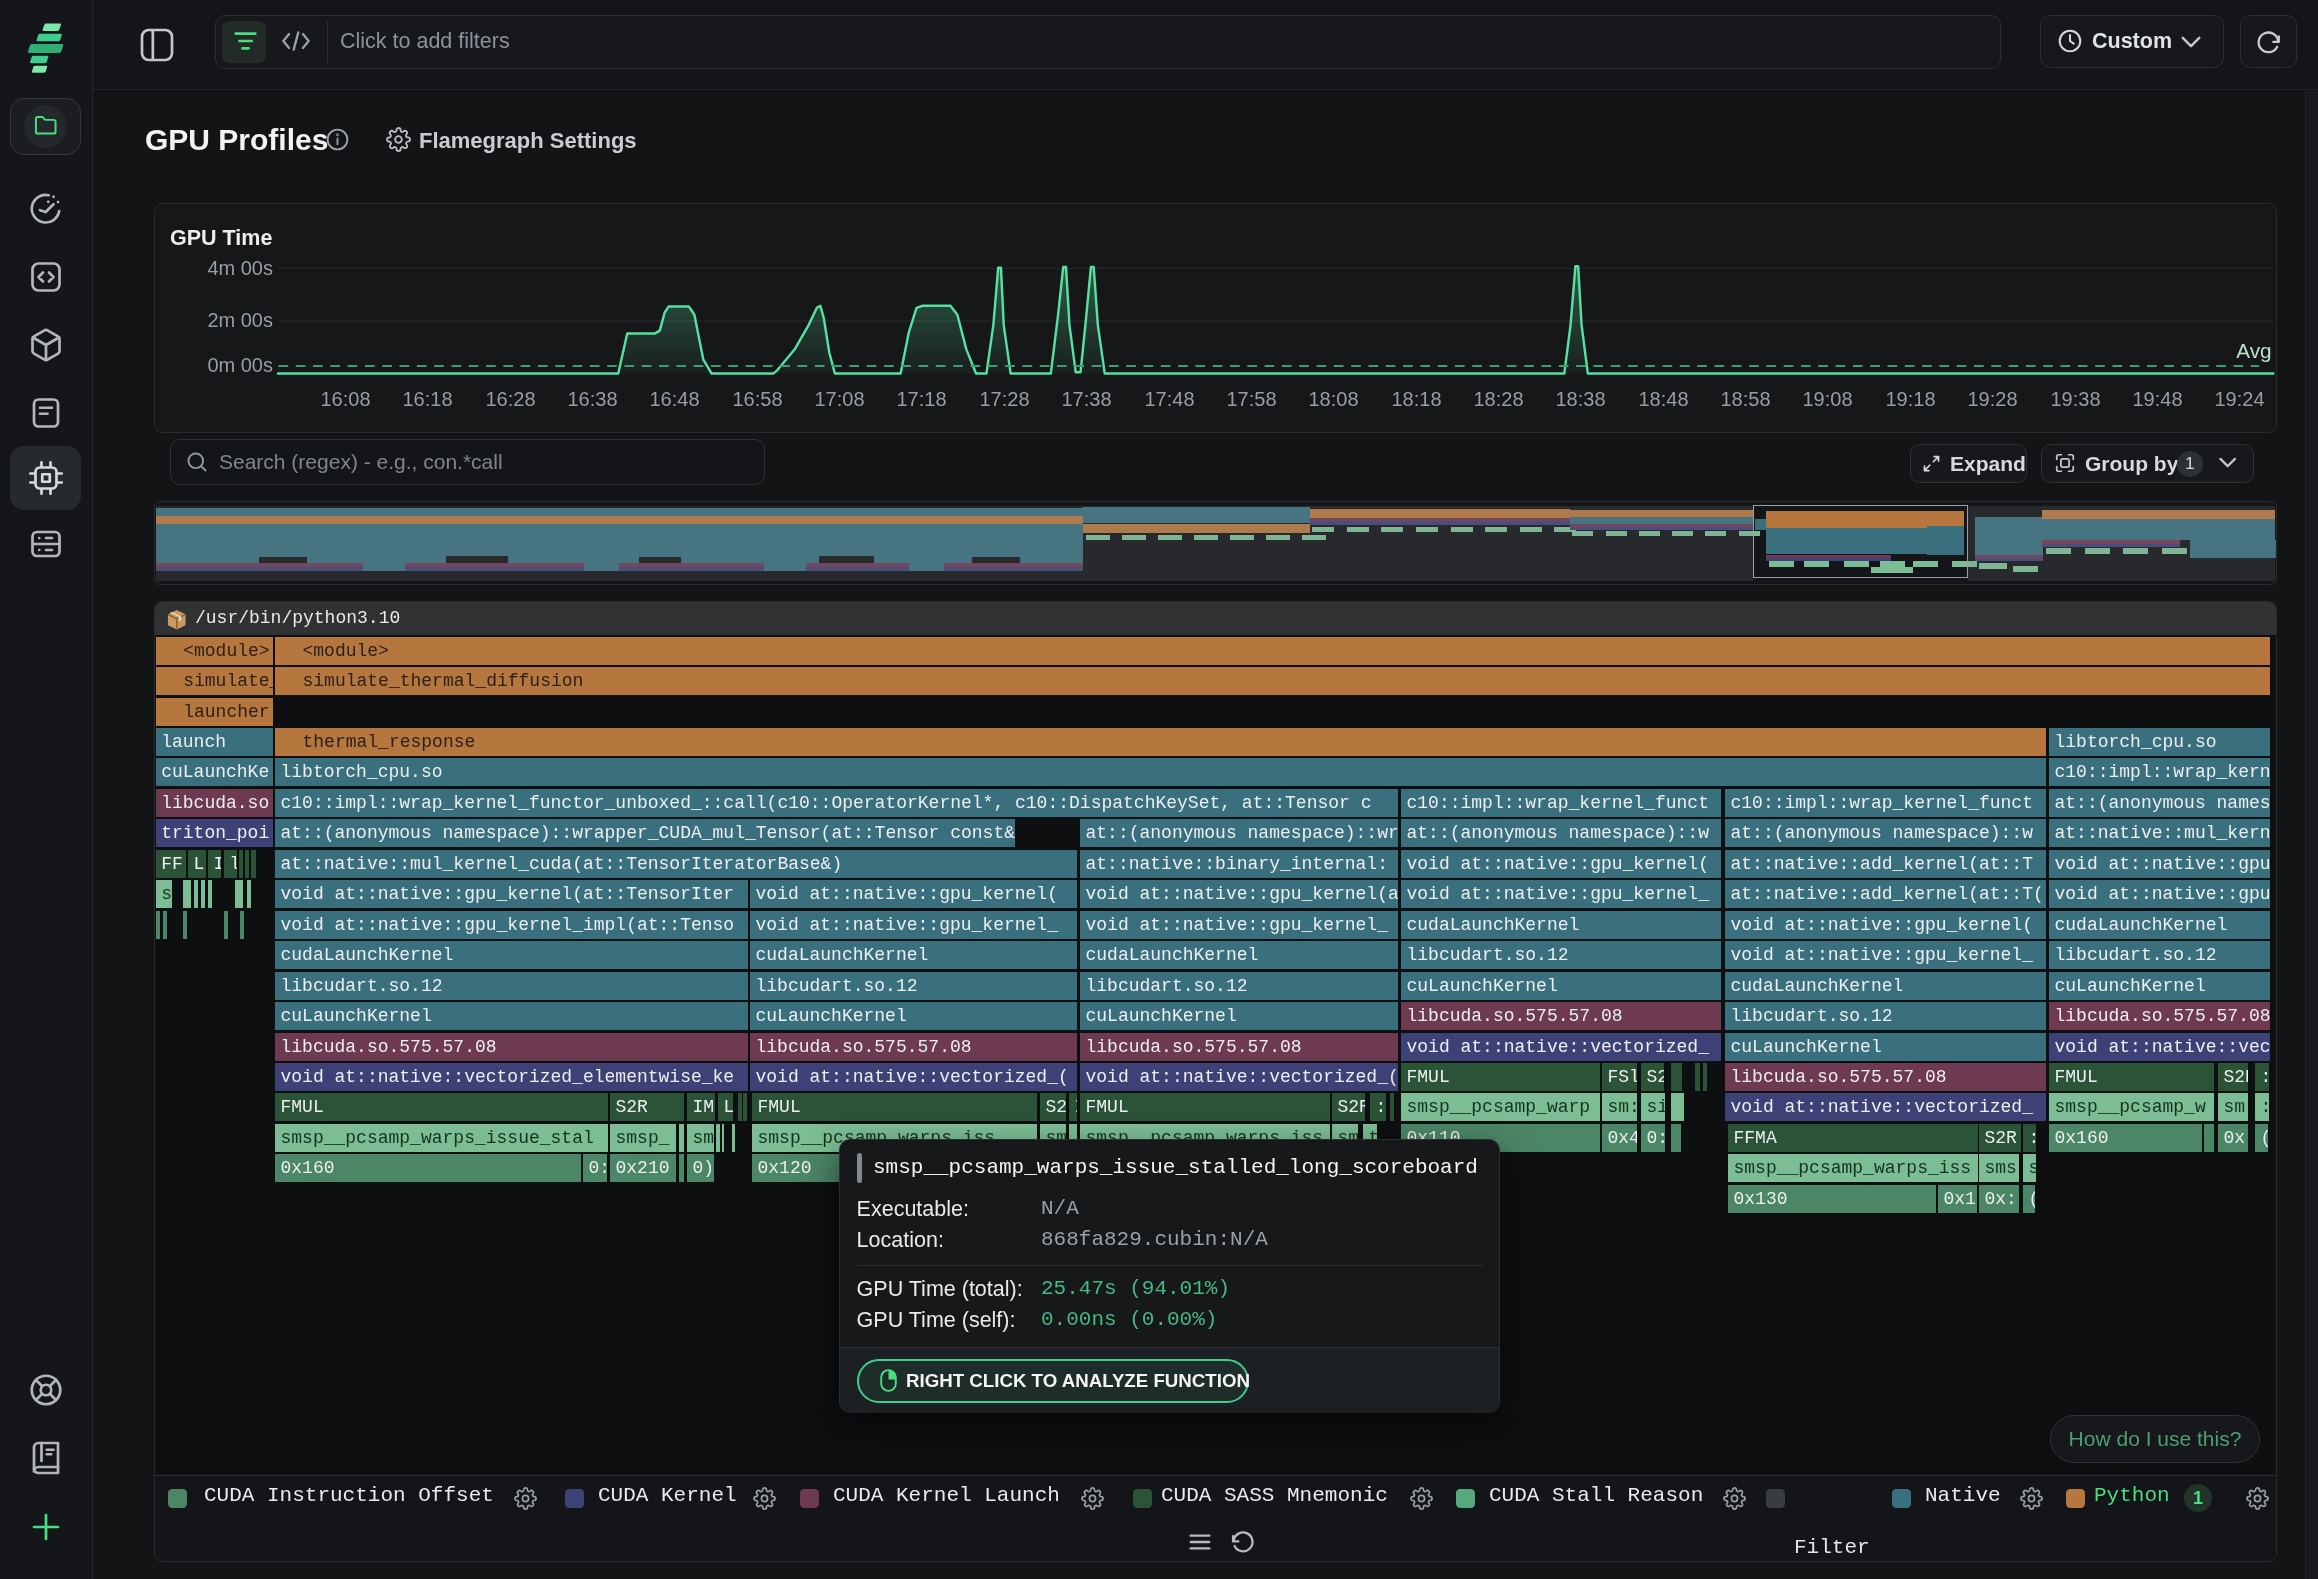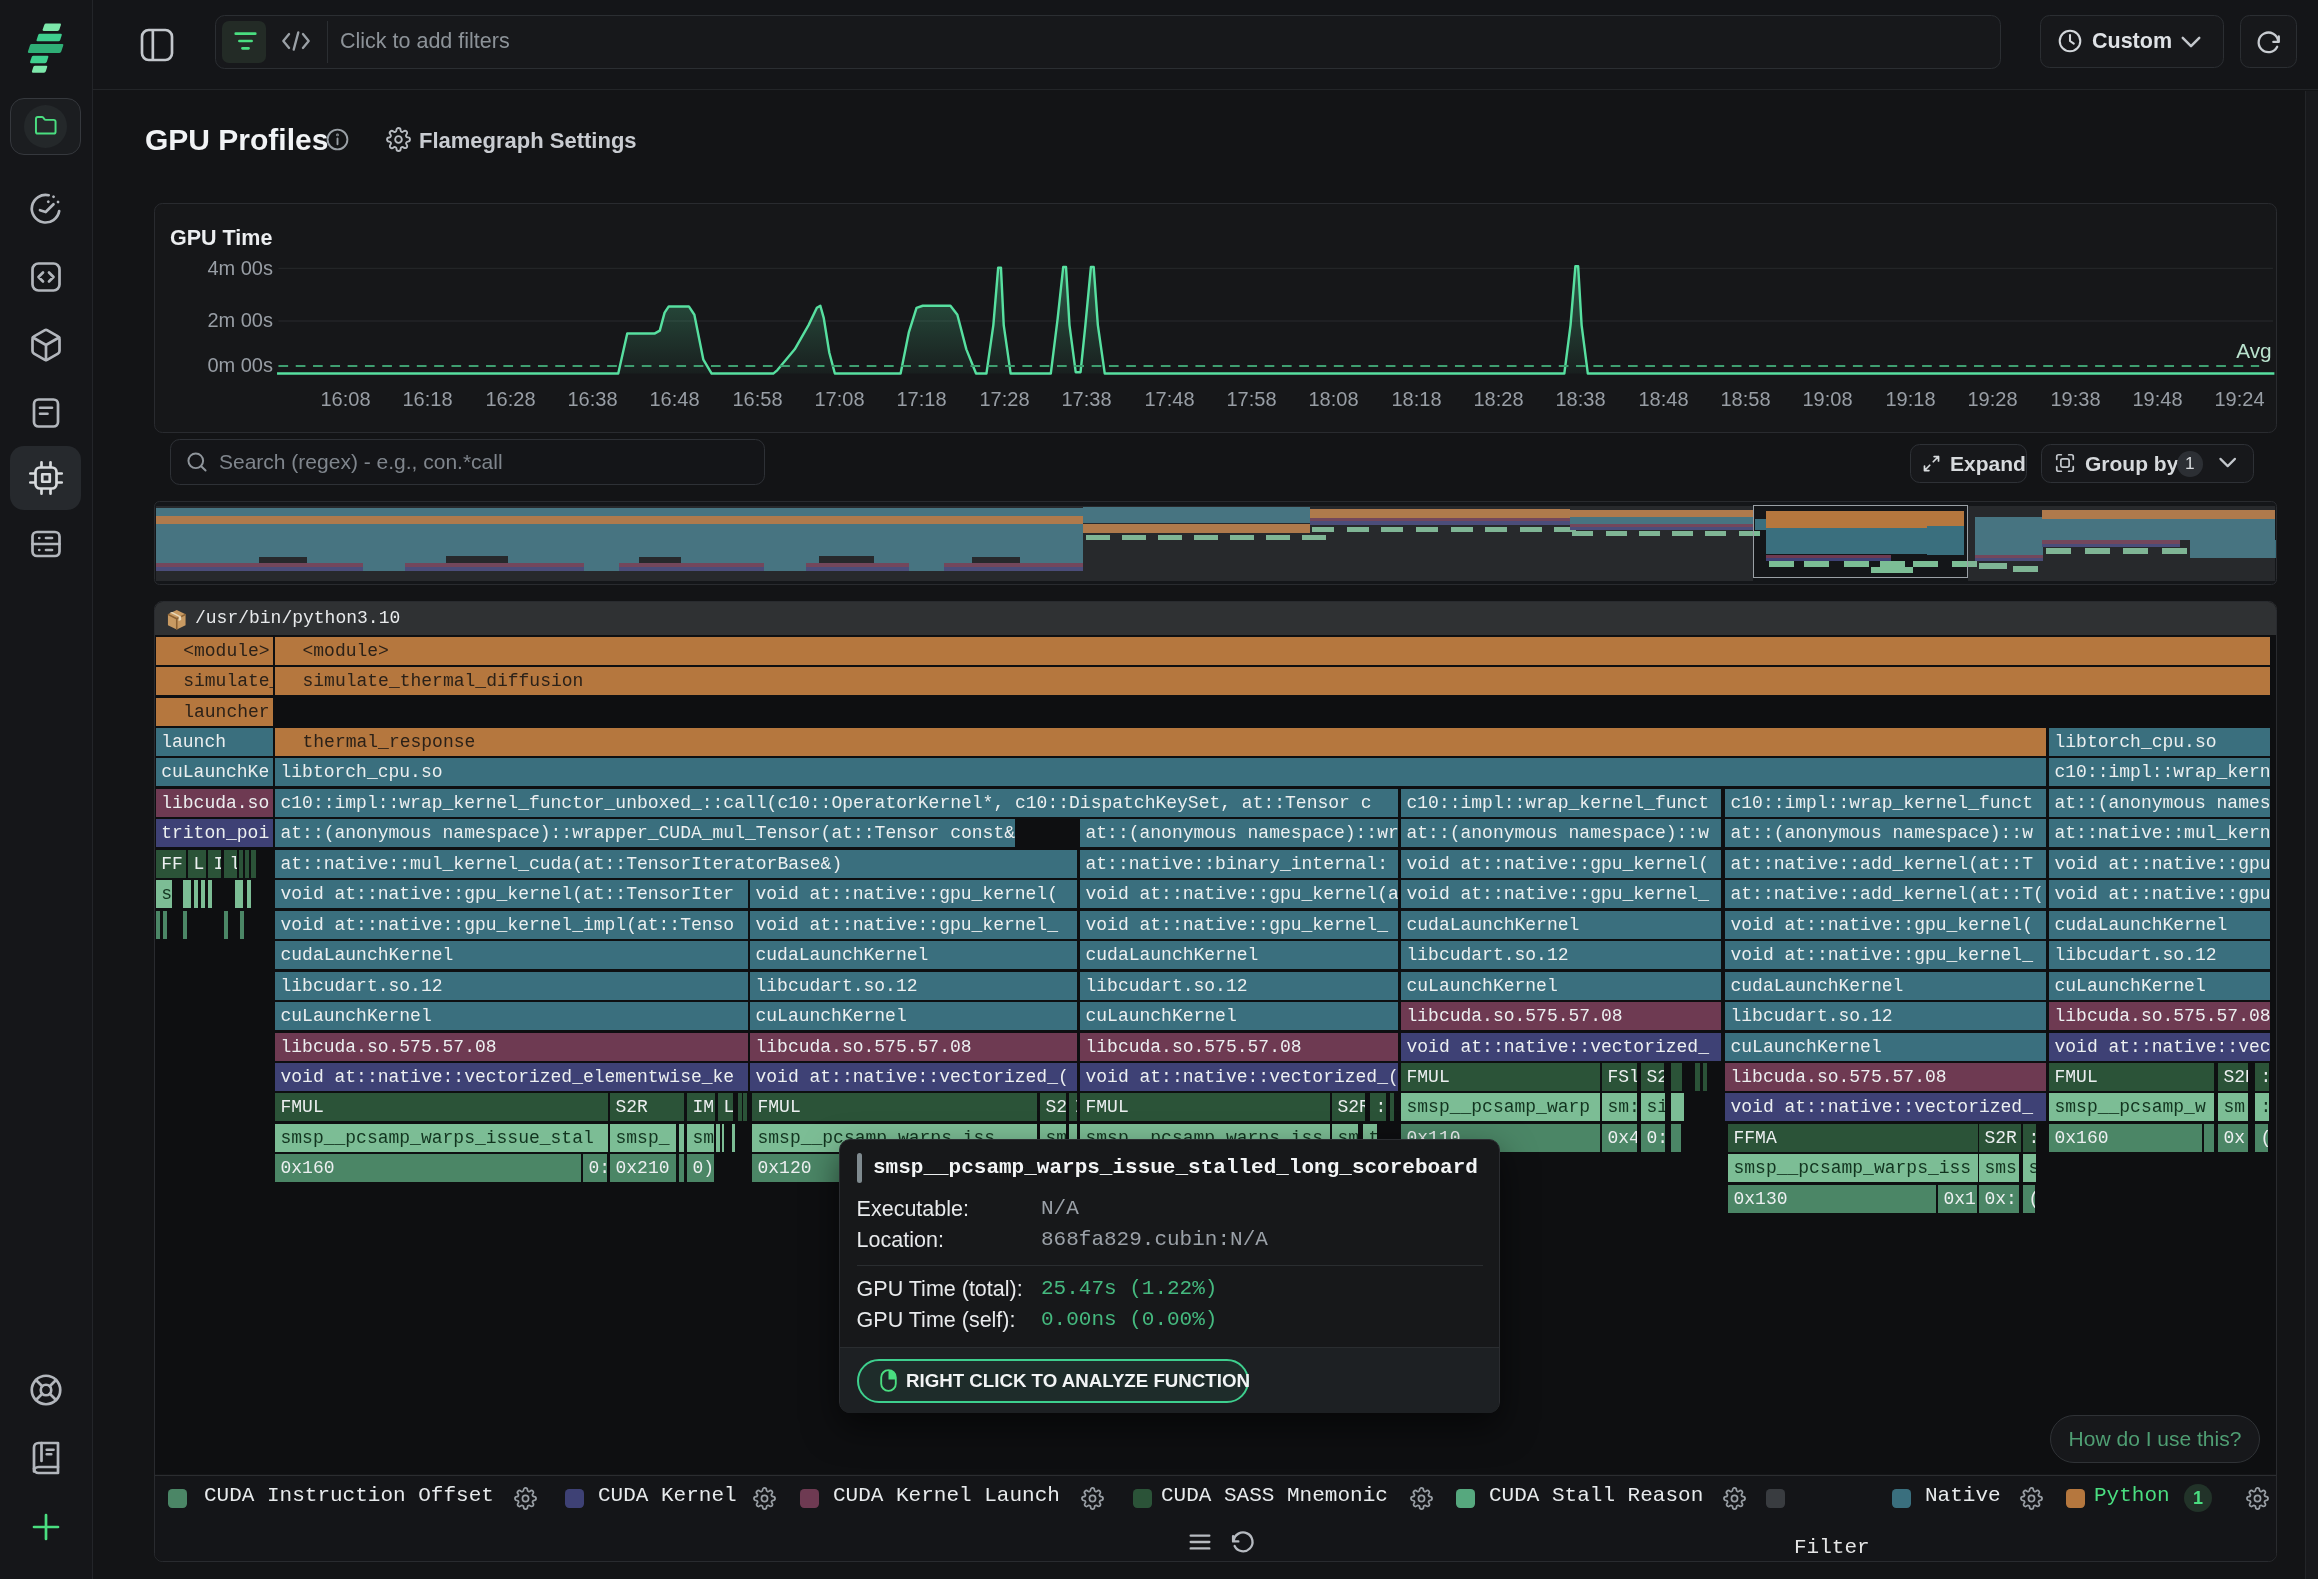--- a/index.html
+++ b/index.html
@@ -526,28 +526,28 @@
       <svg class="abs" style="left:2091px;top:885px" width="23" height="23" viewBox="0 0 24 24" fill="none" stroke="#9aa0a6" stroke-width="1.8" stroke-linecap="round" stroke-linejoin="round">
         <circle cx="12" cy="12" r="3.2"></circle>
         <path d="M19.4 15a1.65 1.65 0 0 0 .33 1.82l.06.06a2 2 0 1 1-2.83 2.83l-.06-.06a1.65 1.65 0 0 0-1.82-.33 1.65 1.65 0 0 0-1 1.51V21a2 2 0 1 1-4 0v-.09A1.65 1.65 0 0 0 9 19.4a1.65 1.65 0 0 0-1.82.33l-.06.06a2 2 0 1 1-2.83-2.83l.06-.06a1.65 1.65 0 0 0 .33-1.82 1.65 1.65 0 0 0-1.51-1H3a2 2 0 1 1 0-4h.09A1.65 1.65 0 0 0 4.6 9a1.65 1.65 0 0 0-.33-1.82l-.06-.06a2 2 0 1 1 2.83-2.83l.06.06a1.65 1.65 0 0 0 1.82.33H9a1.65 1.65 0 0 0 1-1.51V3a2 2 0 1 1 4 0v.09a1.65 1.65 0 0 0 1 1.51 1.65 1.65 0 0 0 1.82-.33l.06-.06a2 2 0 1 1 2.83 2.83l-.06.06a1.65 1.65 0 0 0-.33 1.82V9a1.65 1.65 0 0 0 1.51 1H21a2 2 0 1 1 0 4h-.09a1.65 1.65 0 0 0-1.51 1z"></path>
       </svg>
       <div class="abs" style="left:2029px;top:882px;width:28px;height:28px;border-radius:50%;background:#223329;color:#4ade80;font-size:18px;font-weight:700;text-align:center;line-height:28px">1</div>
     </div>
   </div>
 
 <div id="tip">
   <div class="abs" style="left:16.6px;top:12.5px;width:5.5px;height:30px;border-radius:2.8px;background:#7f8a8f"></div>
-  <div class="abs mono" style="left:33px;top:12.5px;height:30px;line-height:30px;font-size:21px;font-weight:700;color:#f2f4f5">smsp__pcsamp_warps_issue_stalled_long_scoreboard</div>
+  <div class="abs mono" style="left:33px;top:12.5px;height:30px;line-height:30px;font-size:21px;font-weight:400;color:#f2f4f5">smsp__pcsamp_warps_issue_stalled_long_scoreboard</div>
   <div class="abs" style="left:16.6px;top:54px;height:30px;line-height:30px;font-size:21.5px;color:#e8eaec">Executable:</div>
   <div class="abs mono" style="left:201px;top:54px;height:30px;line-height:30px;font-size:21px;color:#9ba1a8">N/A</div>
   <div class="abs" style="left:16.6px;top:85px;height:30px;line-height:30px;font-size:21.5px;color:#e8eaec">Location:</div>
   <div class="abs mono" style="left:201px;top:85px;height:30px;line-height:30px;font-size:21px;color:#9ba1a8">868fa829.cubin:N/A</div>
   <div class="abs" style="left:16.6px;top:125px;width:626px;height:1.4px;background:#2a2d30"></div>
   <div class="abs" style="left:16.6px;top:134px;height:30px;line-height:30px;font-size:21.5px;color:#e8eaec">GPU Time (total):</div>
-  <div class="abs mono" style="left:201px;top:134px;height:30px;line-height:30px;font-size:21px;color:#45b97f">25.47s (1.22%)</div>
+  <div class="abs mono" style="left:201px;top:134px;height:30px;line-height:30px;font-size:21px;color:#45b97f">25.47s (94.01%)</div>
   <div class="abs" style="left:16.6px;top:165px;height:30px;line-height:30px;font-size:21.5px;color:#e8eaec">GPU Time (self):</div>
   <div class="abs mono" style="left:201px;top:165px;height:30px;line-height:30px;font-size:21px;color:#45b97f">0.00ns (0.00%)</div>
   <div class="abs" style="left:0;top:207px;width:100%;height:66px;background:#1d2023;border-bottom-left-radius:9.7px;border-bottom-right-radius:9.7px;border-top:1.4px solid #2a2d30"></div>
   <div class="abs" style="left:16.6px;top:219px;width:392px;height:44px;border:2.1px solid #3ecf8e;border-radius:22px;background:rgba(62,207,142,0.07)"></div>
   <svg class="abs" style="left:36px;top:228px" width="25" height="25" viewBox="0 0 24 24">
     <path d="M12 2a7 7 0 0 1 7 7v6a7 7 0 0 1-14 0V9a7 7 0 0 1 7-7z" fill="none" stroke="#4ade80" stroke-width="1.8"></path>
     <path d="M12 2a7 7 0 0 1 7 7v2h-7z" fill="#4ade80"></path>
   </svg>
   <div class="abs" style="left:66px;top:219px;height:44px;line-height:43px;font-size:18.7px;font-weight:700;color:#f2f4f5">RIGHT CLICK TO ANALYZE FUNCTION</div>
 </div>

